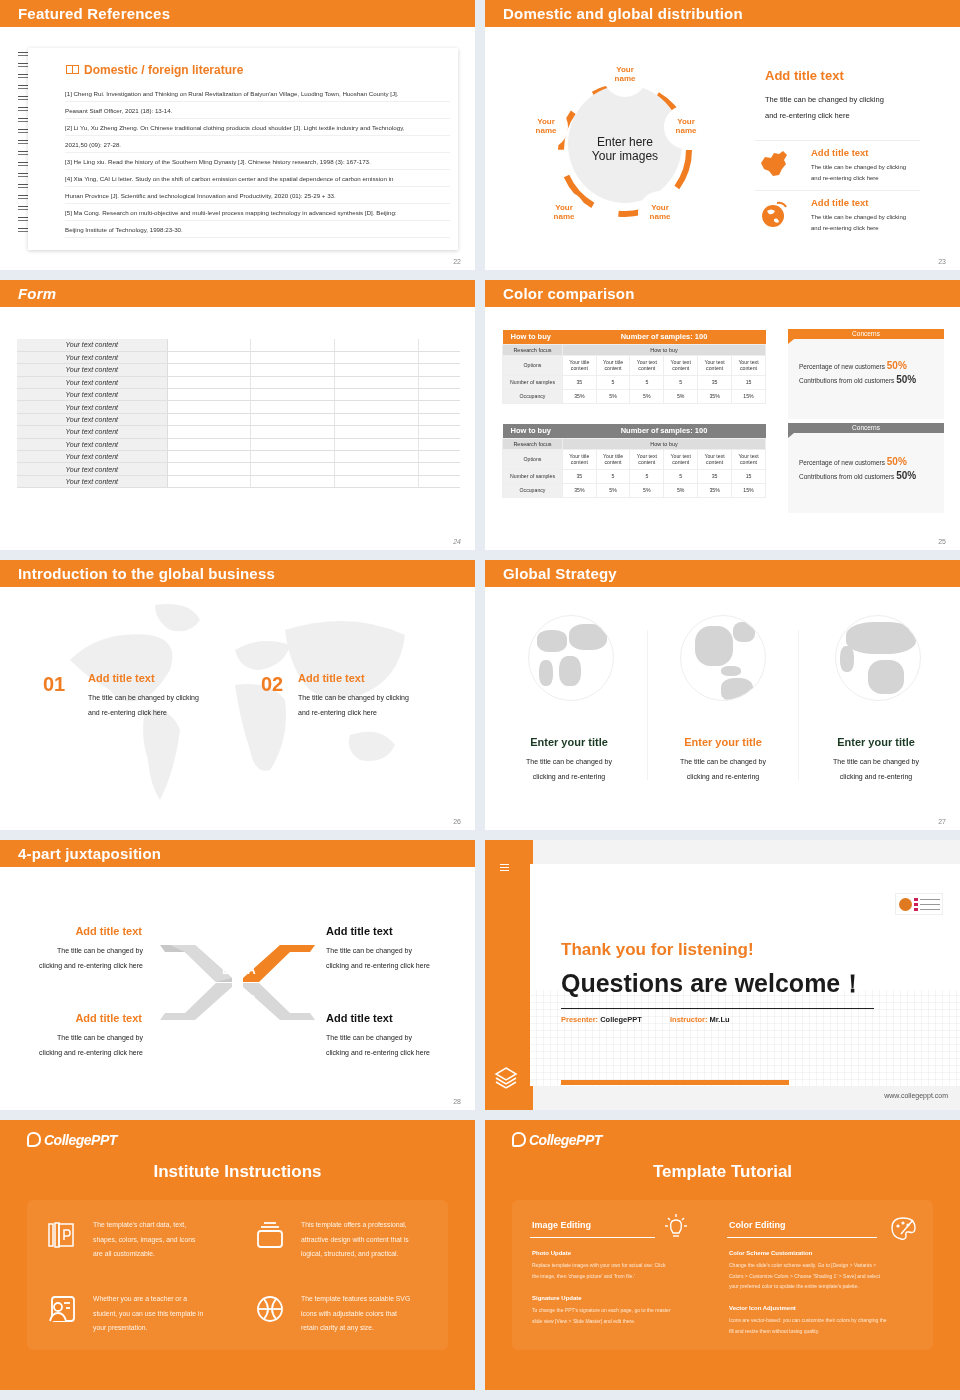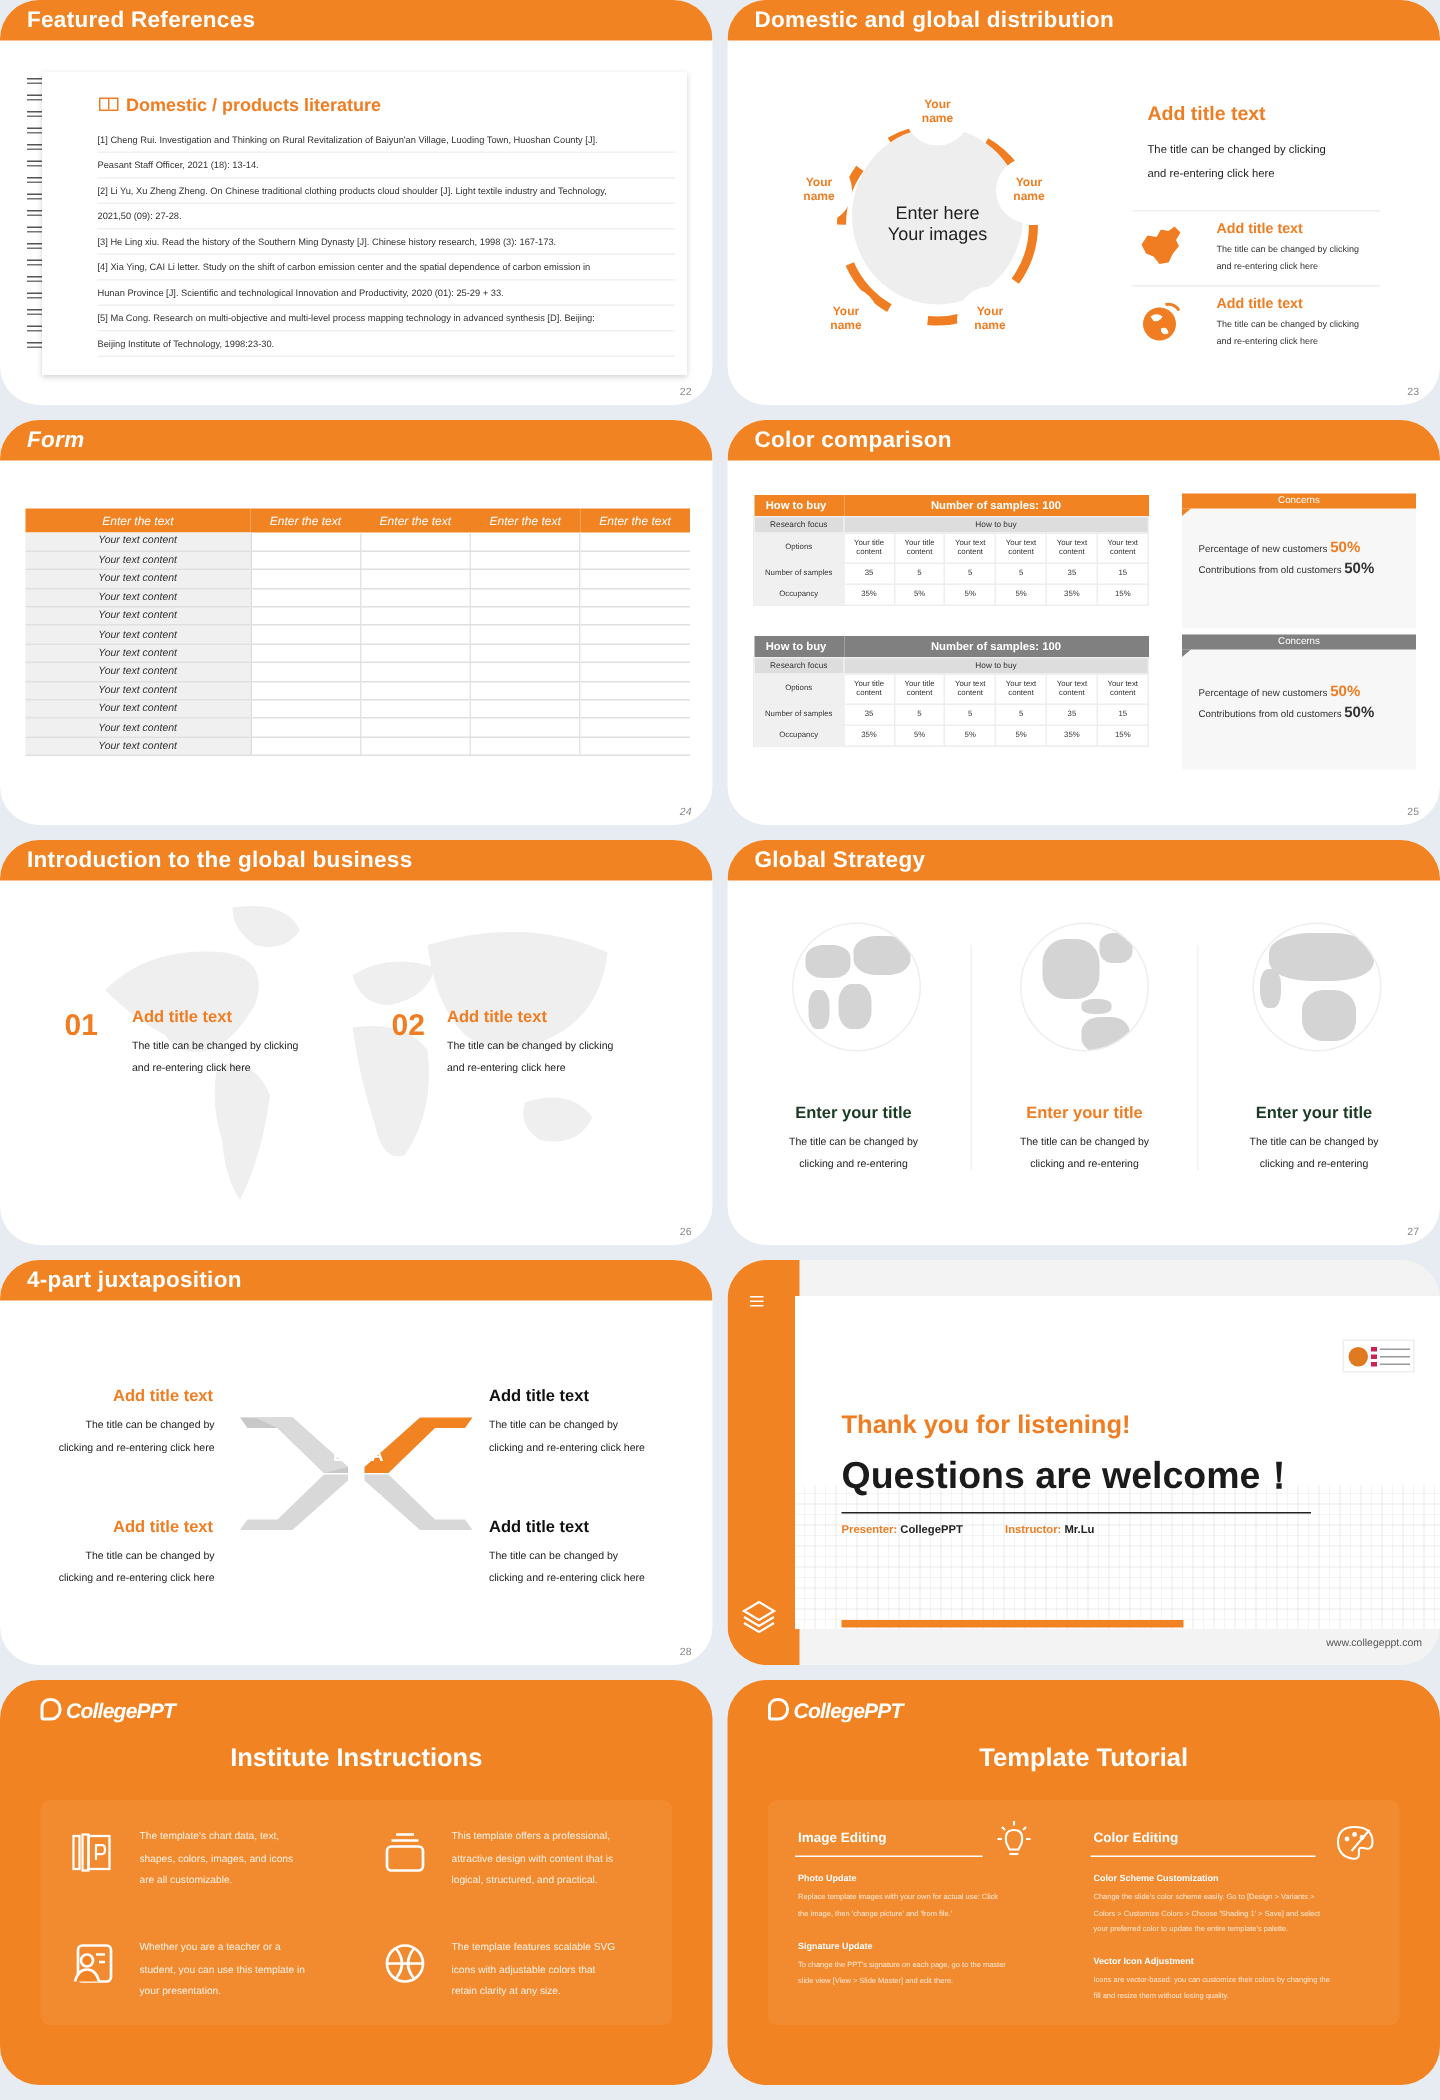--- a/index.html
+++ b/index.html
@@ -1,18 +1,18 @@
 <!DOCTYPE html>
 <html><head>
 <meta charset="utf-8">
 <style>
   * { box-sizing: border-box; margin: 0; padding: 0; }
   html, body { width: 960px; height: 1400px; background: #e6ecf1; overflow: hidden; }
   body { font-family: "Liberation Sans", sans-serif; color: #222; position: relative; }
-  .slide { position: absolute; width: 475px; height: 270px; background: #fff; overflow: hidden; border-radius: 26px; }
+  .slide { position: absolute; width: 475px; height: 270px; background: #fff; overflow: hidden; }
   .s1 { left: 0; top: 0; }
   .s2 { left: 485px; top: 0; }
   .s3 { left: 0; top: 280px; font-style: italic; }
   .s4 { left: 485px; top: 280px; }
   .s5 { left: 0; top: 560px; }
   .s6 { left: 485px; top: 560px; }
   .s7 { left: 0; top: 840px; }
   .s8 { left: 485px; top: 840px; background: #f3f3f3; }
   .s9 { left: 0; top: 1120px; height: 270px; background: #f28322; }
   .s10 { left: 485px; top: 1120px; height: 270px; background: #f28322; }
@@ -131,21 +131,21 @@
       <div class="ring"></div>
       <div class="ring"></div>
       <div class="ring"></div>
       <div class="ring"></div>
       <div class="ring"></div>
       <div class="ring"></div>
       <div class="ring"></div>
       <div class="ring"></div>
   </div>
   <div class="refcard">
-    <div class="reftitle"><span class="bookicon"></span><span>Domestic / products literature</span></div>
+    <div class="reftitle"><span class="bookicon"></span><span>Domestic / foreign literature</span></div>
     <div class="reflist">
       <div class="refline">[1] Cheng Rui. Investigation and Thinking on Rural Revitalization of Baiyun'an Village, Luoding Town, Huoshan County [J].</div>
       <div class="refline">Peasant Staff Officer, 2021 (18): 13-14.</div>
       <div class="refline">[2] Li Yu, Xu Zheng Zheng. On Chinese traditional clothing products cloud shoulder [J]. Light textile industry and Technology,</div>
       <div class="refline">2021,50 (09): 27-28.</div>
       <div class="refline">[3] He Ling xiu. Read the history of the Southern Ming Dynasty [J]. Chinese history research, 1998 (3): 167-173.</div>
       <div class="refline">[4] Xia Ying, CAI Li letter. Study on the shift of carbon emission center and the spatial dependence of carbon emission in</div>
       <div class="refline">Hunan Province [J]. Scientific and technological Innovation and Productivity, 2020 (01): 25-29 + 33.</div>
       <div class="refline">[5] Ma Cong. Research on multi-objective and multi-level process mapping technology in advanced synthesis [D]. Beijing:</div>
       <div class="refline">Beijing Institute of Technology, 1998:23-30.</div>
@@ -217,27 +217,20 @@
   </div>
   <div class="pgnum">23</div>
 </div>
 
 <div class="slide s3">
   <div class="hdr">
       <span>Form</span>
     </div>
   <table class="ftable">
     <tbody>
-        <tr>
-      <th>Enter the text</th>
-      <th>Enter the text</th>
-      <th>Enter the text</th>
-      <th>Enter the text</th>
-      <th>Enter the text</th>
-    </tr>
     <tr>
           <td class="c0">Your text content</td>
           <td class="cx"></td>
           <td class="cx"></td>
           <td></td>
           <td style="border-left:1px solid #e5e5e5"></td>
         </tr>
     <tr>
           <td class="c0">Your text content</td>
           <td class="cx"></td>

